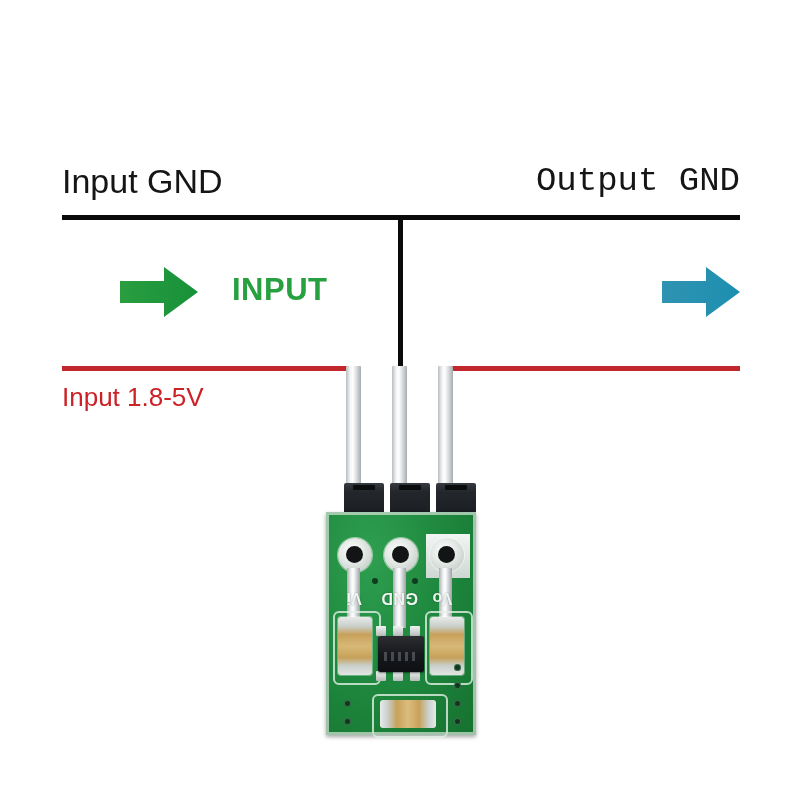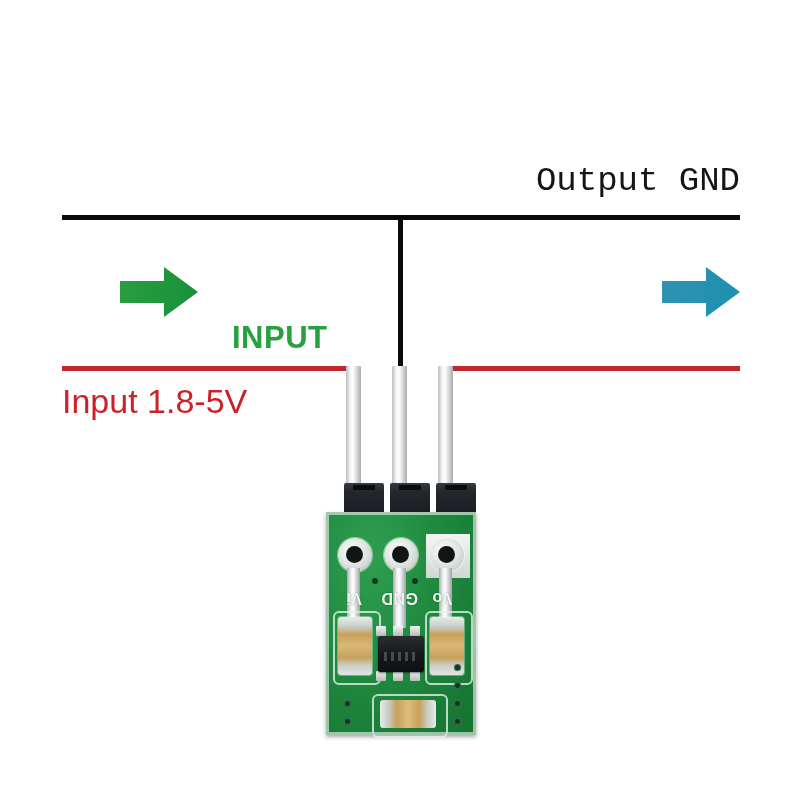--- a/index.html
+++ b/index.html
@@ -25,28 +25,28 @@
     background:#c1272d;
   }
   .vline-right{
     position:absolute;left:443px;top:366px;width:297px;height:5px;
     background:#c1272d;
   }
 
   
   .lbl{position:absolute;white-space:nowrap;line-height:1;}
   .lbl-black{color:#151515;font-size:34px;font-weight:400;}
-  .lbl-red{color:#cc2127;font-size:34px;font-weight:400;}
+  .lbl-red{color:#cc2127;font-size:26px;font-weight:400;}
 
   #label-input-gnd{left:62px;top:164px;}
   #label-output-gnd{left:740px;top:164px;transform:translateX(-100%);font-family:Liberation Mono, monospace;}
   #label-input-v{left:62px;top:384px;}
   #label-output-v{left:740px;top:384px;transform:translateX(-100%);}
 
-  .flowlabel{position:absolute;font-size:31px;font-weight:bold;letter-spacing:.5px;line-height:1;margin-top:48px;}
+  .flowlabel{position:absolute;font-size:31px;font-weight:bold;letter-spacing:.5px;line-height:1;}
   #label-input-flow{left:232px;top:274px;color:#27a03f;}
   #label-output-flow{left:470px;top:274px;color:#2596be;}
 
   
   .arrow{position:absolute;}
   #arrow-input{left:120px;top:267px;}
   #arrow-output{left:662px;top:267px;}
 
   
   #module{position:absolute;left:326px;top:470px;width:150px;height:265px;}
@@ -188,20 +188,21 @@
 </head>
 <body>
 
 <div id="stage">
 
   <div class="gnd-line"></div>
   <div class="gnd-drop"></div>
   <div class="vline-left"></div>
   <div class="vline-right"></div>
 
+  <div class="lbl lbl-black" id="label-input-gnd">Input GND</div>
 
   <div class="lbl lbl-black" id="label-output-gnd">Output GND</div>
 
   <div class="lbl lbl-red" id="label-input-v">Input 1.8-5V</div>
 
 
   <div class="flowlabel" id="label-input-flow">INPUT</div>
 
 
   <div class="arrow" id="arrow-input">

